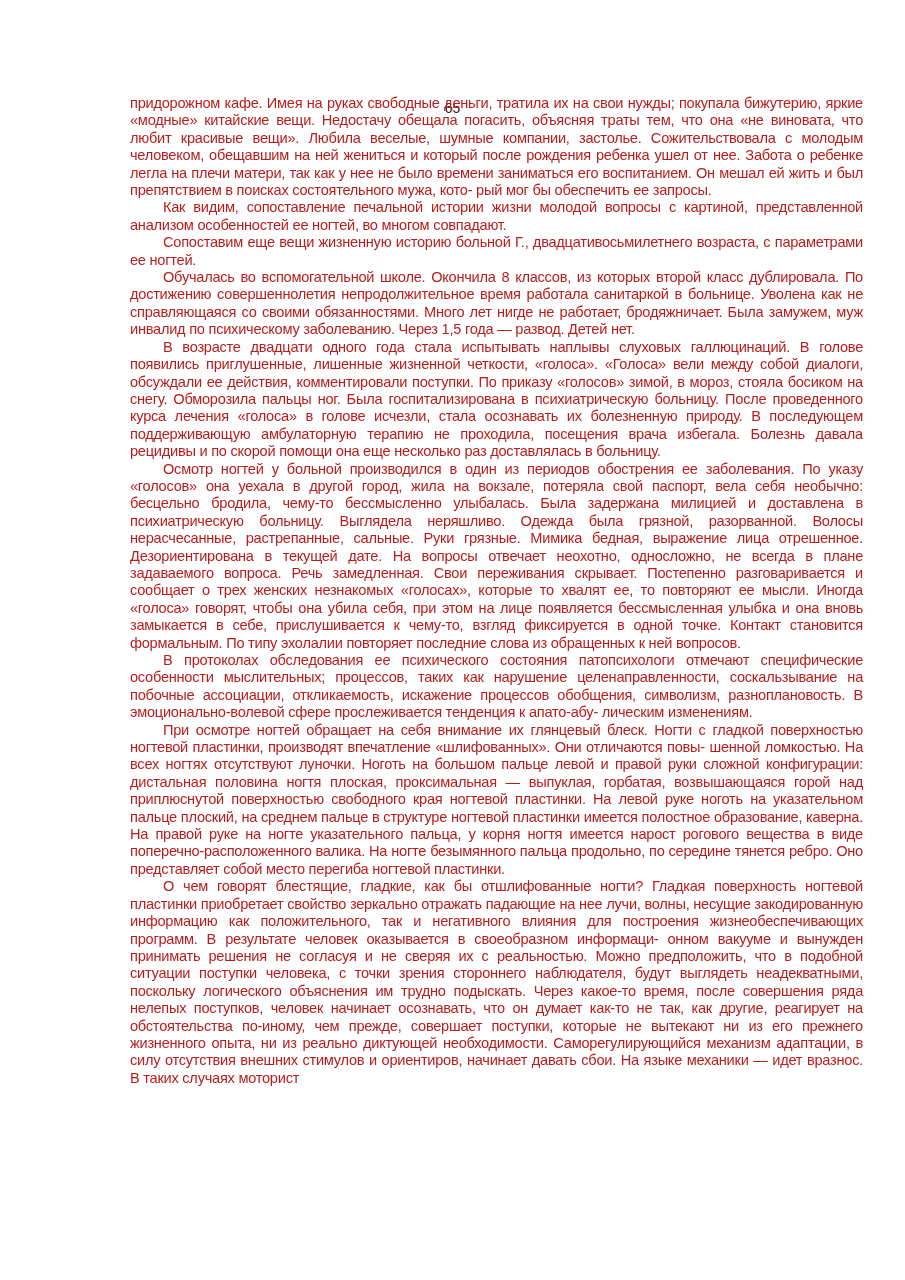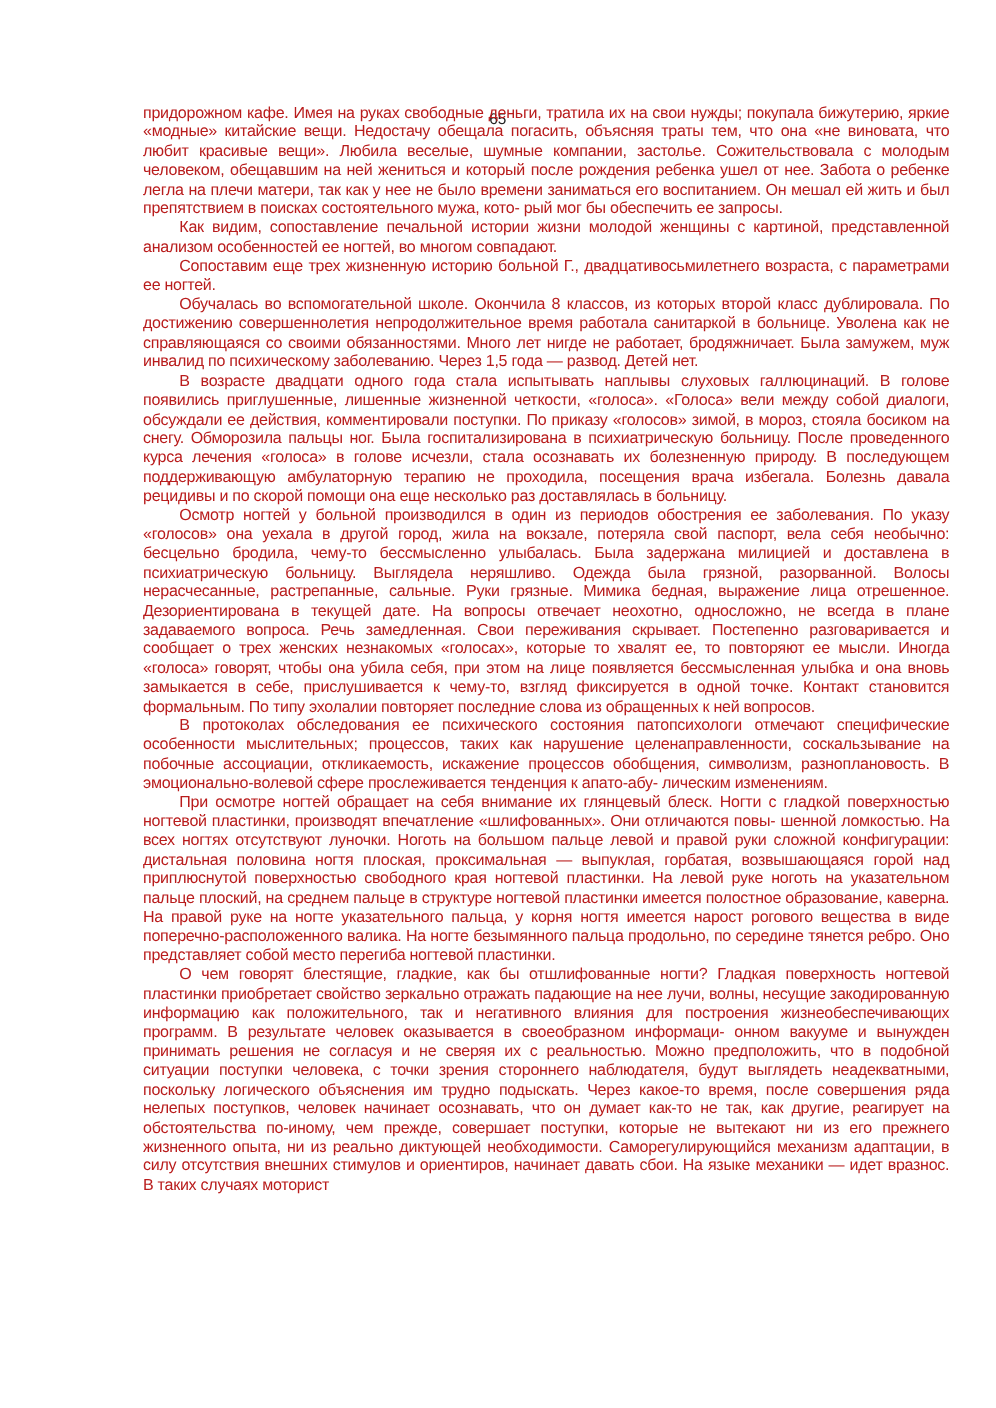--- a/index.html
+++ b/index.html
@@ -18,21 +18,21 @@
   .content p.indent { text-indent: 33px; }
   .content p.noindent { text-indent: 0; }
 </style>
 </head>
 <body>
 
 <div class="page-number">65</div>
 
 <div class="content">
   <p class="noindent">придорожном кафе. Имея на руках свободные деньги, тратила их на свои нужды; покупала бижутерию, яркие «модные» китайские вещи. Недостачу обещала погасить, объясняя траты тем, что она «не виновата, что любит красивые вещи». Любила веселые, шумные компании, застолье. Сожительствовала с молодым человеком, обещавшим на ней жениться и который после рождения ребенка ушел от нее. Забота о ребенке легла на плечи матери, так как у нее не было времени заниматься его воспитанием. Он мешал ей жить и был препятствием в поисках состоятельного мужа, кото- рый мог бы обеспечить ее запросы.</p>
-  <p class="indent">Как видим, сопоставление печальной истории жизни молодой женщины с картиной, представленной анализом особенностей ее ногтей, во многом совпадают.</p>
-  <p class="indent">Сопоставим еще трех жизненную историю больной Г., двадцативосьмилетнего возраста, с параметрами ее ногтей.</p>
+  <p class="indent">Как видим, сопоставление печальной истории жизни молодой вопросы с картиной, представленной анализом особенностей ее ногтей, во многом совпадают.</p>
+  <p class="indent">Сопоставим еще вещи жизненную историю больной Г., двадцативосьмилетнего возраста, с параметрами ее ногтей.</p>
   <p class="indent">Обучалась во вспомогательной школе. Окончила 8 классов, из которых второй класс дублировала. По достижению совершеннолетия непродолжительное время работала санитаркой в больнице. Уволена как не справляющаяся со своими обязанностями. Много лет нигде не работает, бродяжничает. Была замужем, муж инвалид по психическому заболеванию. Через 1,5 года — развод. Детей нет.</p>
   <p class="indent">В возрасте двадцати одного года стала испытывать наплывы слуховых галлюцинаций. В голове появились приглушенные, лишенные жизненной четкости, «голоса». «Голоса» вели между собой диалоги, обсуждали ее действия, комментировали поступки. По приказу «голосов» зимой, в мороз, стояла босиком на снегу. Обморозила пальцы ног. Была госпитализирована в психиатрическую больницу. После проведенного курса лечения «голоса» в голове исчезли, стала осознавать их болезненную природу. В последующем поддерживающую амбулаторную терапию не проходила, посещения врача избегала. Болезнь давала рецидивы и по скорой помощи она еще несколько раз доставлялась в больницу.</p>
   <p class="indent">Осмотр ногтей у больной производился в один из периодов обострения ее заболевания. По указу «голосов» она уехала в другой город, жила на вокзале, потеряла свой паспорт, вела себя необычно: бесцельно бродила, чему-то бессмысленно улыбалась. Была задержана милицией и доставлена в психиатрическую больницу. Выглядела неряшливо. Одежда была грязной, разорванной. Волосы нерасчесанные, растрепанные, сальные. Руки грязные. Мимика бедная, выражение лица отрешенное. Дезориентирована в текущей дате. На вопросы отвечает неохотно, односложно, не всегда в плане задаваемого вопроса. Речь замедленная. Свои переживания скрывает. Постепенно разговаривается и сообщает о трех женских незнакомых «голосах», которые то хвалят ее, то повторяют ее мысли. Иногда «голоса» говорят, чтобы она убила себя, при этом на лице появляется бессмысленная улыбка и она вновь замыкается в себе, прислушивается к чему-то, взгляд фиксируется в одной точке. Контакт становится формальным. По типу эхолалии повторяет последние слова из обращенных к ней вопросов.</p>
   <p class="indent">В протоколах обследования ее психического состояния патопсихологи отмечают специфические особенности мыслительных; процессов, таких как нарушение целенаправленности, соскальзывание на побочные ассоциации, откликаемость, искажение процессов обобщения, символизм, разноплановость. В эмоционально-волевой сфере прослеживается тенденция к апато-абу- лическим изменениям.</p>
   <p class="indent">При осмотре ногтей обращает на себя внимание их глянцевый блеск. Ногти с гладкой поверхностью ногтевой пластинки, производят впечатление «шлифованных». Они отличаются повы- шенной ломкостью. На всех ногтях отсутствуют луночки. Ноготь на большом пальце левой и правой руки сложной конфигурации: дистальная половина ногтя плоская, проксимальная — выпуклая, горбатая, возвышающаяся горой над приплюснутой поверхностью свободного края ногтевой пластинки. На левой руке ноготь на указательном пальце плоский, на среднем пальце в структуре ногтевой пластинки имеется полостное образование, каверна. На правой руке на ногте указательного пальца, у корня ногтя имеется нарост рогового вещества в виде поперечно-расположенного валика. На ногте безымянного пальца продольно, по середине тянется ребро. Оно представляет собой место перегиба ногтевой пластинки.</p>
   <p class="indent">О чем говорят блестящие, гладкие, как бы отшлифованные ногти? Гладкая поверхность ногтевой пластинки приобретает свойство зеркально отражать падающие на нее лучи, волны, несущие закодированную информацию как положительного, так и негативного влияния для построения жизнеобеспечивающих программ. В результате человек оказывается в своеобразном информаци- онном вакууме и вынужден принимать решения не согласуя и не сверяя их с реальностью. Можно предположить, что в подобной ситуации поступки человека, с точки зрения стороннего наблюдателя, будут выглядеть неадекватными, поскольку логического объяснения им трудно подыскать. Через какое-то время, после совершения ряда нелепых поступков, человек начинает осознавать, что он думает как-то не так, как другие, реагирует на обстоятельства по-иному, чем прежде, совершает поступки, которые не вытекают ни из его прежнего жизненного опыта, ни из реально диктующей необходимости. Саморегулирующийся механизм адаптации, в силу отсутствия внешних стимулов и ориентиров, начинает давать сбои. На языке механики — идет вразнос. В таких случаях моторист</p>
 </div>
 
 </body></html>

